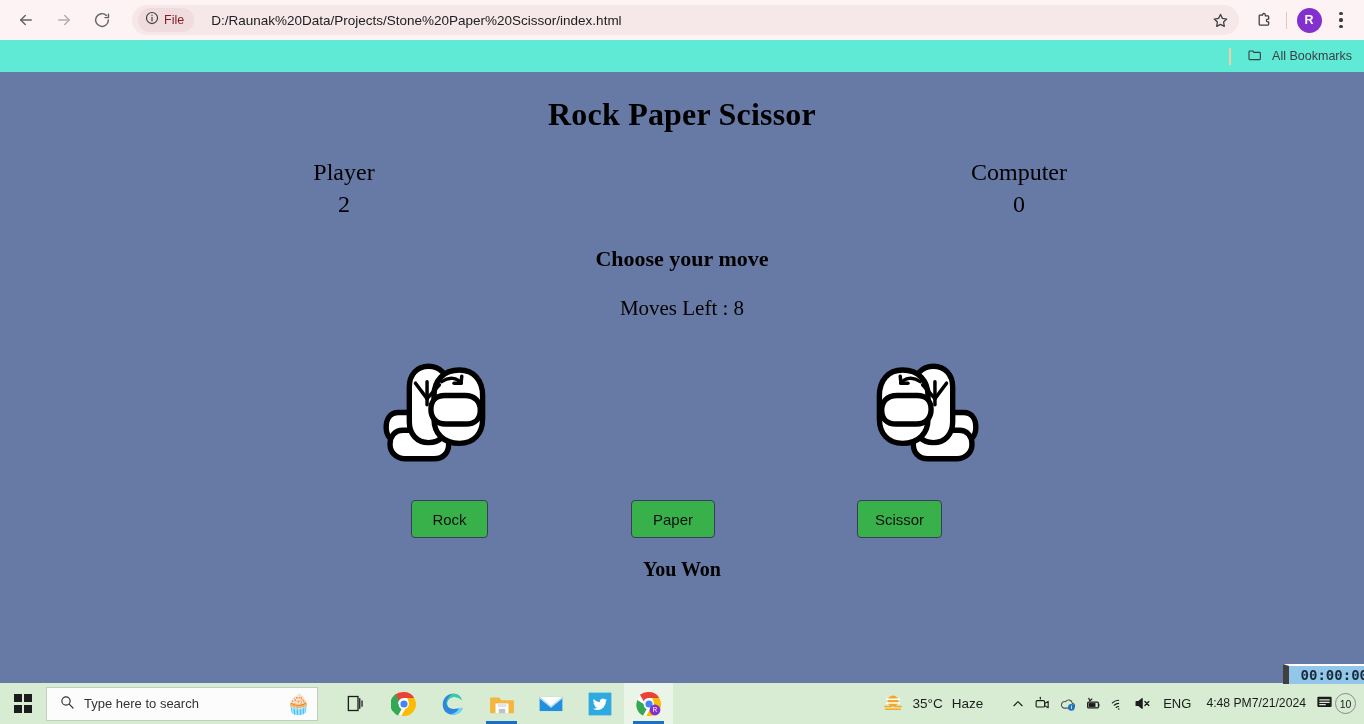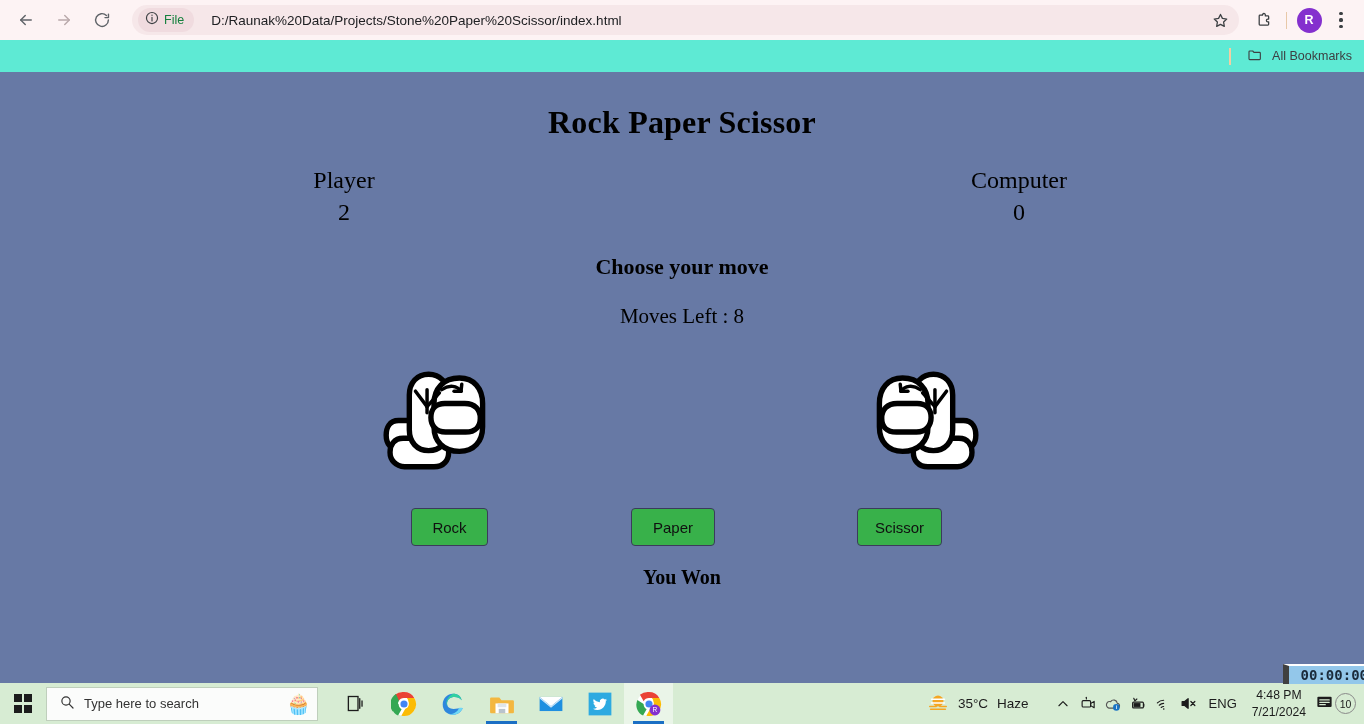--- a/index.html
+++ b/index.html
@@ -59,21 +59,21 @@
     gap: 5px;
     background: #f0dbdf;
     border-radius: 14px;
     height: 24px;
     padding: 0 10px 0 7px;
     margin-left: 2px;
     flex: 0 0 auto;
   }
   .file-chip .chip-label {
     font-size: 12.5px;
-    color: #15803d;
+    color: #7f1d1d;
     white-space: nowrap;
   }
   .url-text {
     font-size: 13.5px;
     color: #202124;
     margin-left: 17px;
     white-space: nowrap;
     overflow: hidden;
     text-overflow: ellipsis;
     flex: 1 1 auto;
@@ -156,21 +156,21 @@
     background: #6779a5;
     font-family: "Liberation Serif", serif;
     color: #000000;
     overflow: hidden;
   }
 
   .game-title {
     text-align: center;
     font-size: 32px;
     font-weight: bold;
-    margin: 16px;
+    margin: 8px;
     padding-top: 16px;
     letter-spacing: 0.2px;
   }
 
   .scoreboard {
     position: relative;
     margin-top: 24px;
     height: 62px;
   }
   .score-block {
@@ -365,21 +365,21 @@
     position: relative;
   }
   .tray-lang {
     font-size: 13px;
     color: #1c1c1c;
     margin: 0 6px 0 8px;
     font-family: "Liberation Sans", sans-serif;
   }
   .clock {
     display: flex;
-    flex-direction: column;
+    flex-direction: row;
     align-items: center;
     justify-content: center;
     font-size: 12.2px;
     color: #1c1c1c;
     line-height: 1.35;
     margin: 0 9px;
     font-family: "Liberation Sans", sans-serif;
   }
   .notif {
     display: flex;

